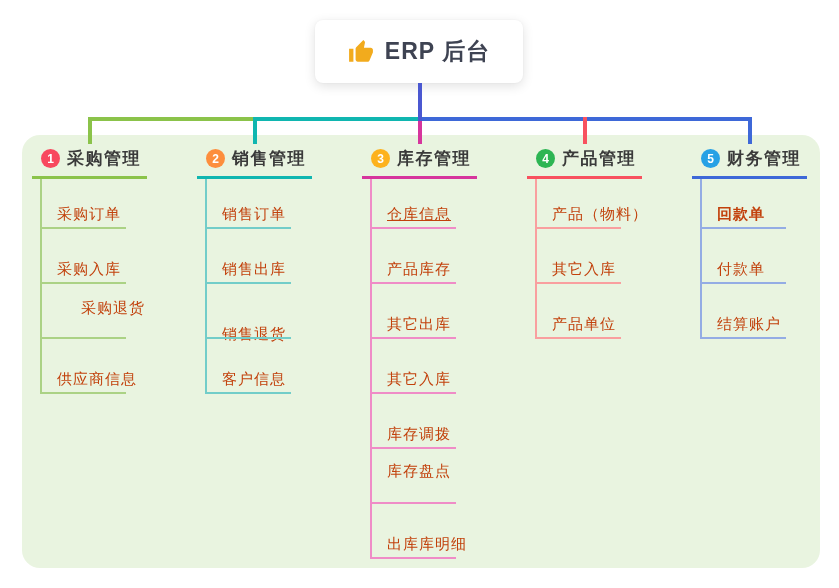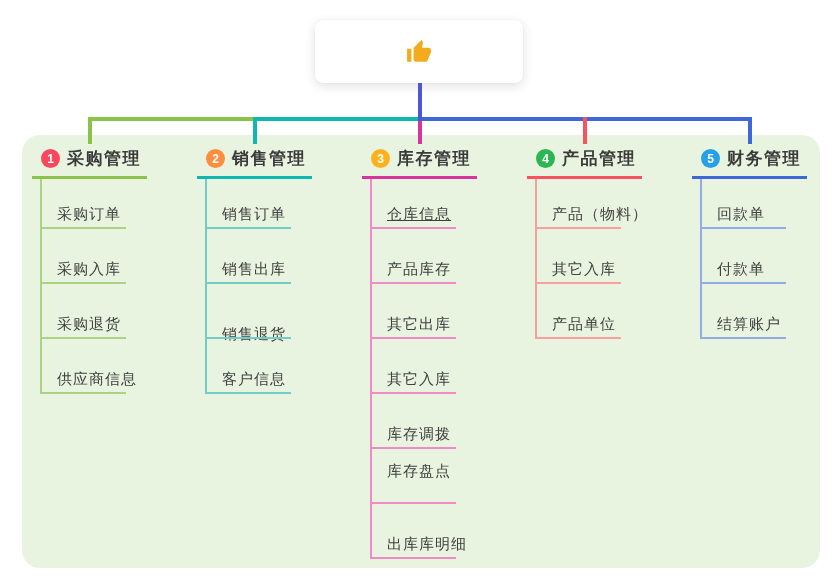--- a/index.html
+++ b/index.html
@@ -17,21 +17,21 @@
   .root-title{font-size:23px;font-weight:600;color:#3e4352;letter-spacing:1px;}
   .branch{position:absolute;top:0;width:115px;height:588px;pointer-events:none;}
   .branch *{pointer-events:auto;}
   .branch-header{position:absolute;left:9px;top:147px;display:flex;align-items:center;gap:7px;cursor:default;}
   .badge{width:19px;height:19px;border-radius:50%;color:#fff;font-size:12px;font-weight:bold;
          display:flex;align-items:center;justify-content:center;flex:0 0 auto;}
   .branch-title{font-size:17px;font-weight:600;color:#3a3a3a;letter-spacing:1.5px;white-space:nowrap;}
   .branch-underline{position:absolute;left:0;top:176px;width:115px;height:3px;}
   .spine{position:absolute;left:8px;top:179px;width:2px;}
   .child-line{position:absolute;left:8px;width:86px;height:2px;}
-  .child-label{position:absolute;left:25px;font-size:15px;line-height:16px;color:#404040;
+  .child-label{position:absolute;left:25px;font-size:15px;line-height:16px;color:#c2410c;
                letter-spacing:1px;white-space:nowrap;}
 </style>
 </head>
 <body>
 
 <div id="canvas">
   <div class="panel" style="background: rgb(233, 244, 224);"></div>
   <div id="connectors">
       <div class="seg" style="left: 417.5px; top: 117px; width: 334px; height: 4px; background: rgb(62, 104, 216); z-index: 1;"></div>
       <div class="seg" style="left: 252.5px; top: 117px; width: 167px; height: 4px; background: rgb(16, 182, 176); z-index: 2;"></div>
@@ -42,34 +42,35 @@
       <div class="seg" style="left: 582.5px; top: 117px; width: 4px; height: 27px; background: rgb(248, 81, 95); z-index: 4;"></div>
       <div class="seg" style="left: 747.5px; top: 117px; width: 4px; height: 27px; background: rgb(62, 104, 216); z-index: 4;"></div>
       <div class="seg" style="left: 417.5px; top: 83px; width: 4px; height: 38px; background: rgb(75, 88, 209); z-index: 5;"></div>
     </div>
   <div class="root-card">
     <span style="display:flex;">
       <svg width="26" height="26" viewBox="0 0 24 24" id="thumb-svg">
         <path d="M1 21h4V9H1v12zM23 10c0-1.1-.9-2-2-2h-6.31l.95-4.57.03-.32c0-.41-.17-.79-.44-1.06L14.17 1 7.59 7.59C7.22 7.95 7 8.45 7 9v10c0 1.1.9 2 2 2h9c.83 0 1.54-.5 1.84-1.22l3.02-7.05c.09-.23.14-.47.14-.73v-2z" fill="#f2ab1d"></path>
       </svg>
     </span>
+    <span class="root-title">ERP 后台</span>
   </div>
   <div id="branches">
       <div class="branch" style="left: 32px;">
         <div class="branch-header">
           <span class="badge" style="background: rgb(248, 72, 94);">1</span>
           <span class="branch-title">采购管理</span>
         </div>
         <div class="branch-underline" style="background: rgb(139, 195, 74);"></div>
         <div class="spine" style="background: rgb(171, 210, 133); height: 215px;"></div>
         <div class="child-label" style="top: 206px;">采购订单</div>
         <div class="child-line" style="top: 227px; background: rgb(171, 210, 133);"></div>
         <div class="child-label" style="top: 261px;">采购入库</div>
         <div class="child-line" style="top: 282px; background: rgb(171, 210, 133);"></div>
-        <div class="child-label" style="top: 316px;">采购退货</div>
+        <div class="child-label" style="top: 300px; margin-left: 24px;">采购退货</div>
         <div class="child-line" style="top: 337px; background: rgb(171, 210, 133);"></div>
         <div class="child-label" style="top: 371px;">供应商信息</div>
         <div class="child-line" style="top: 392px; background: rgb(171, 210, 133);"></div>
       </div>
       <div class="branch" style="left: 197px;">
         <div class="branch-header">
           <span class="badge" style="background: rgb(253, 142, 61);">2</span>
           <span class="branch-title">销售管理</span>
         </div>
         <div class="branch-underline" style="background: rgb(16, 182, 176);"></div>
@@ -119,21 +120,21 @@
         <div class="child-label" style="top: 316px;">产品单位</div>
         <div class="child-line" style="top: 337px; background: rgb(249, 159, 159);"></div>
       </div>
       <div class="branch" style="left: 692px;">
         <div class="branch-header">
           <span class="badge" style="background: rgb(39, 161, 229);">5</span>
           <span class="branch-title">财务管理</span>
         </div>
         <div class="branch-underline" style="background: rgb(62, 104, 216);"></div>
         <div class="spine" style="background: rgb(148, 172, 228); height: 160px;"></div>
-        <div class="child-label" style="top: 206px;">回款单</div>
+        <div class="child-label" style="top: 206px; font-weight: bold;">回款单</div>
         <div class="child-line" style="top: 227px; background: rgb(148, 172, 228);"></div>
         <div class="child-label" style="top: 261px;">付款单</div>
         <div class="child-line" style="top: 282px; background: rgb(148, 172, 228);"></div>
         <div class="child-label" style="top: 316px;">结算账户</div>
         <div class="child-line" style="top: 337px; background: rgb(148, 172, 228);"></div>
       </div>
     </div>
 </div>
 
 </body></html>

